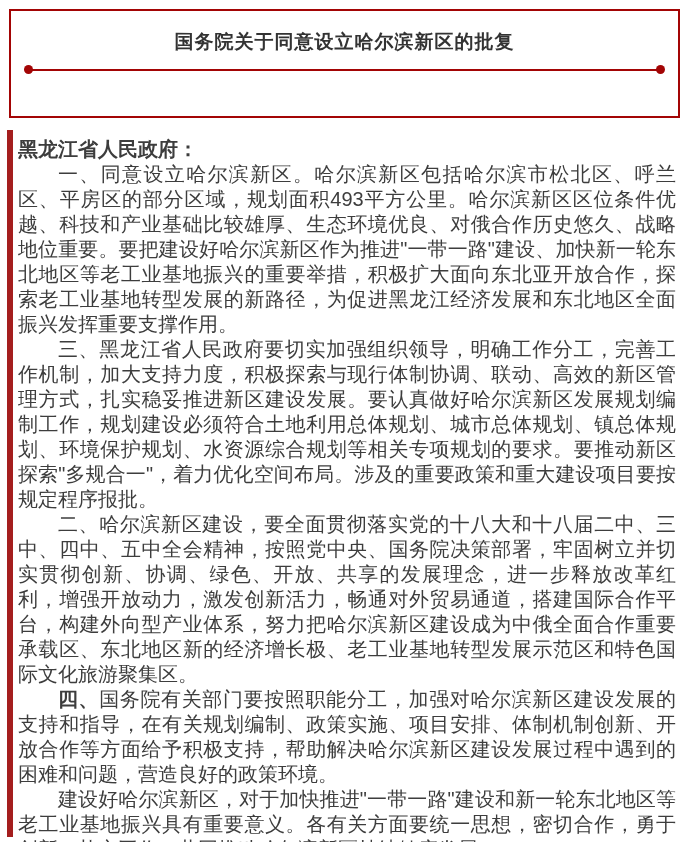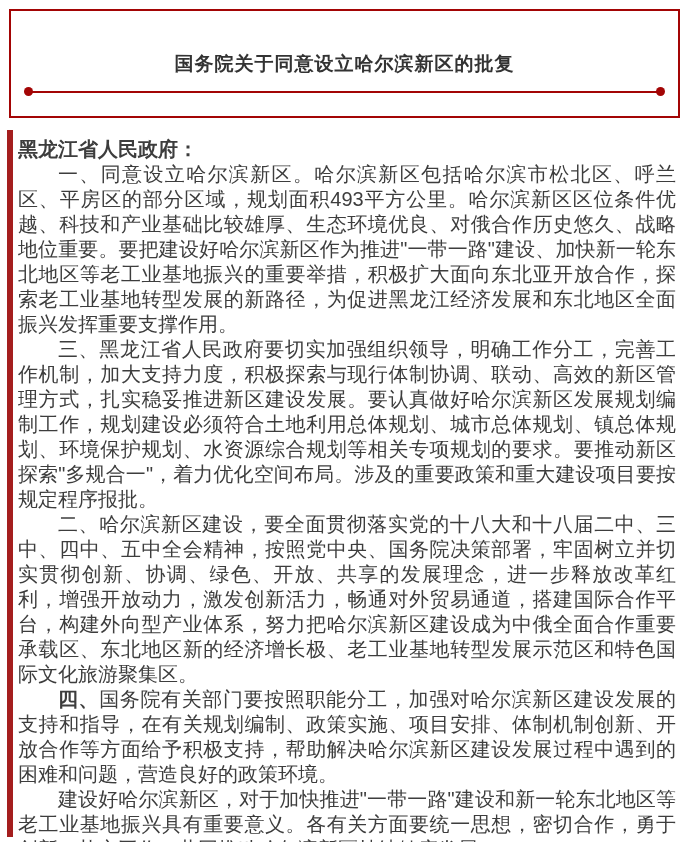--- a/index.html
+++ b/index.html
@@ -12,21 +12,21 @@
 
   
   .header-box {
     position:absolute;
     left:9px; top:9px;
     width:671px; height:109px;
     border:2px solid #a30505;
     background:#ffffff;
   }
   .doc-title {
-    margin-top:40px;
+    margin-top:18px;
     text-align:center;
     font-size:19px;
     font-weight:bold;
     color:#333333;
     letter-spacing:1px;
   }
   .header-divider {
     position:relative;
     margin:14px 15px 0 15px;
     height:2px;

